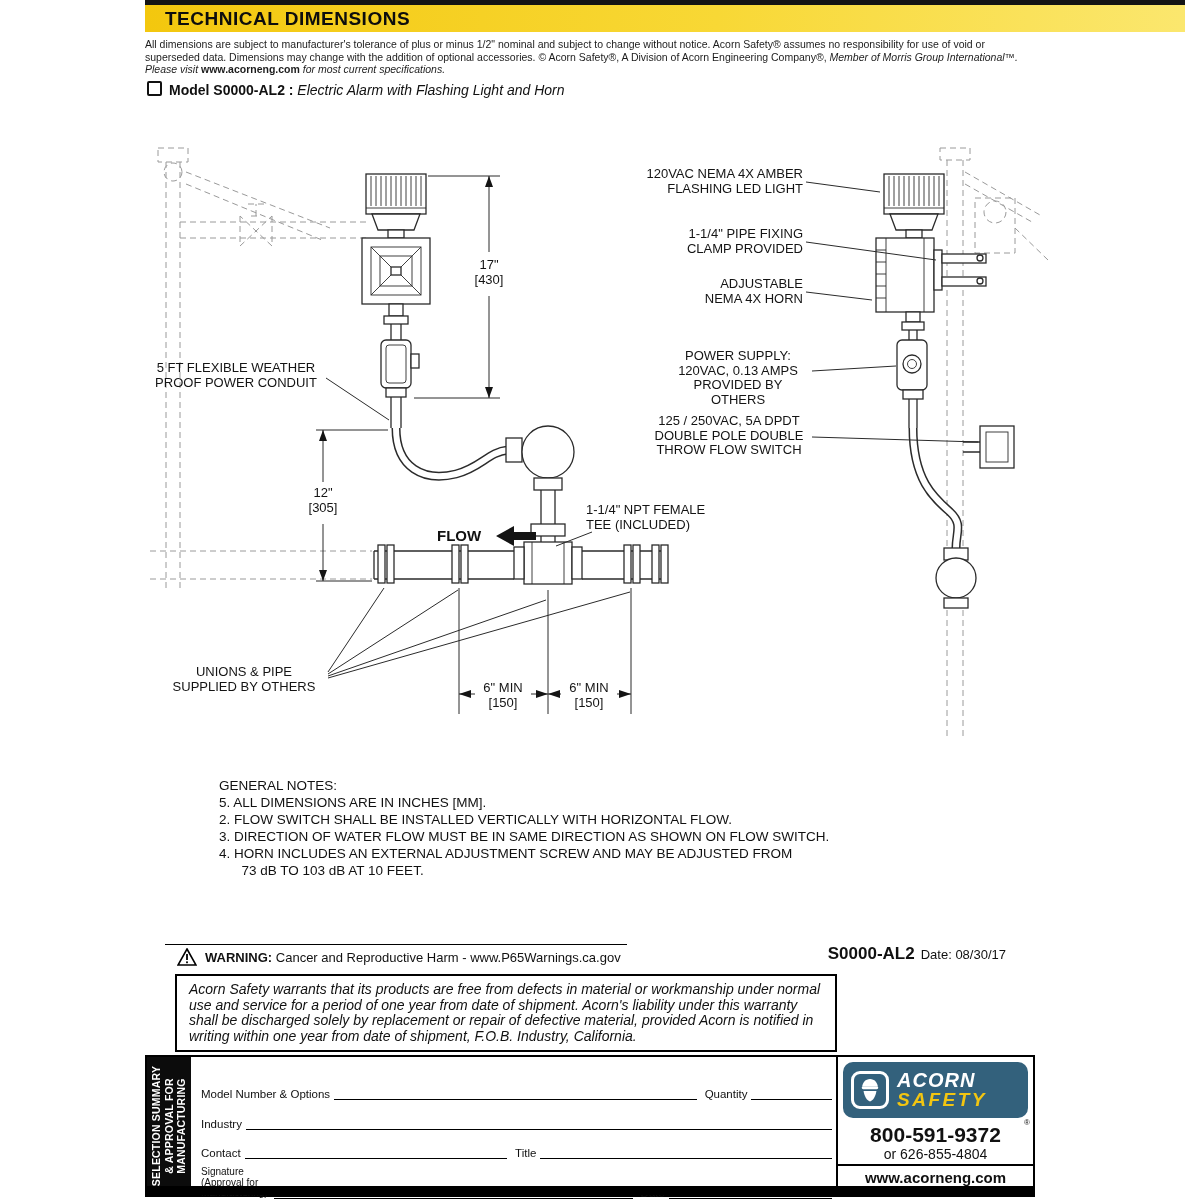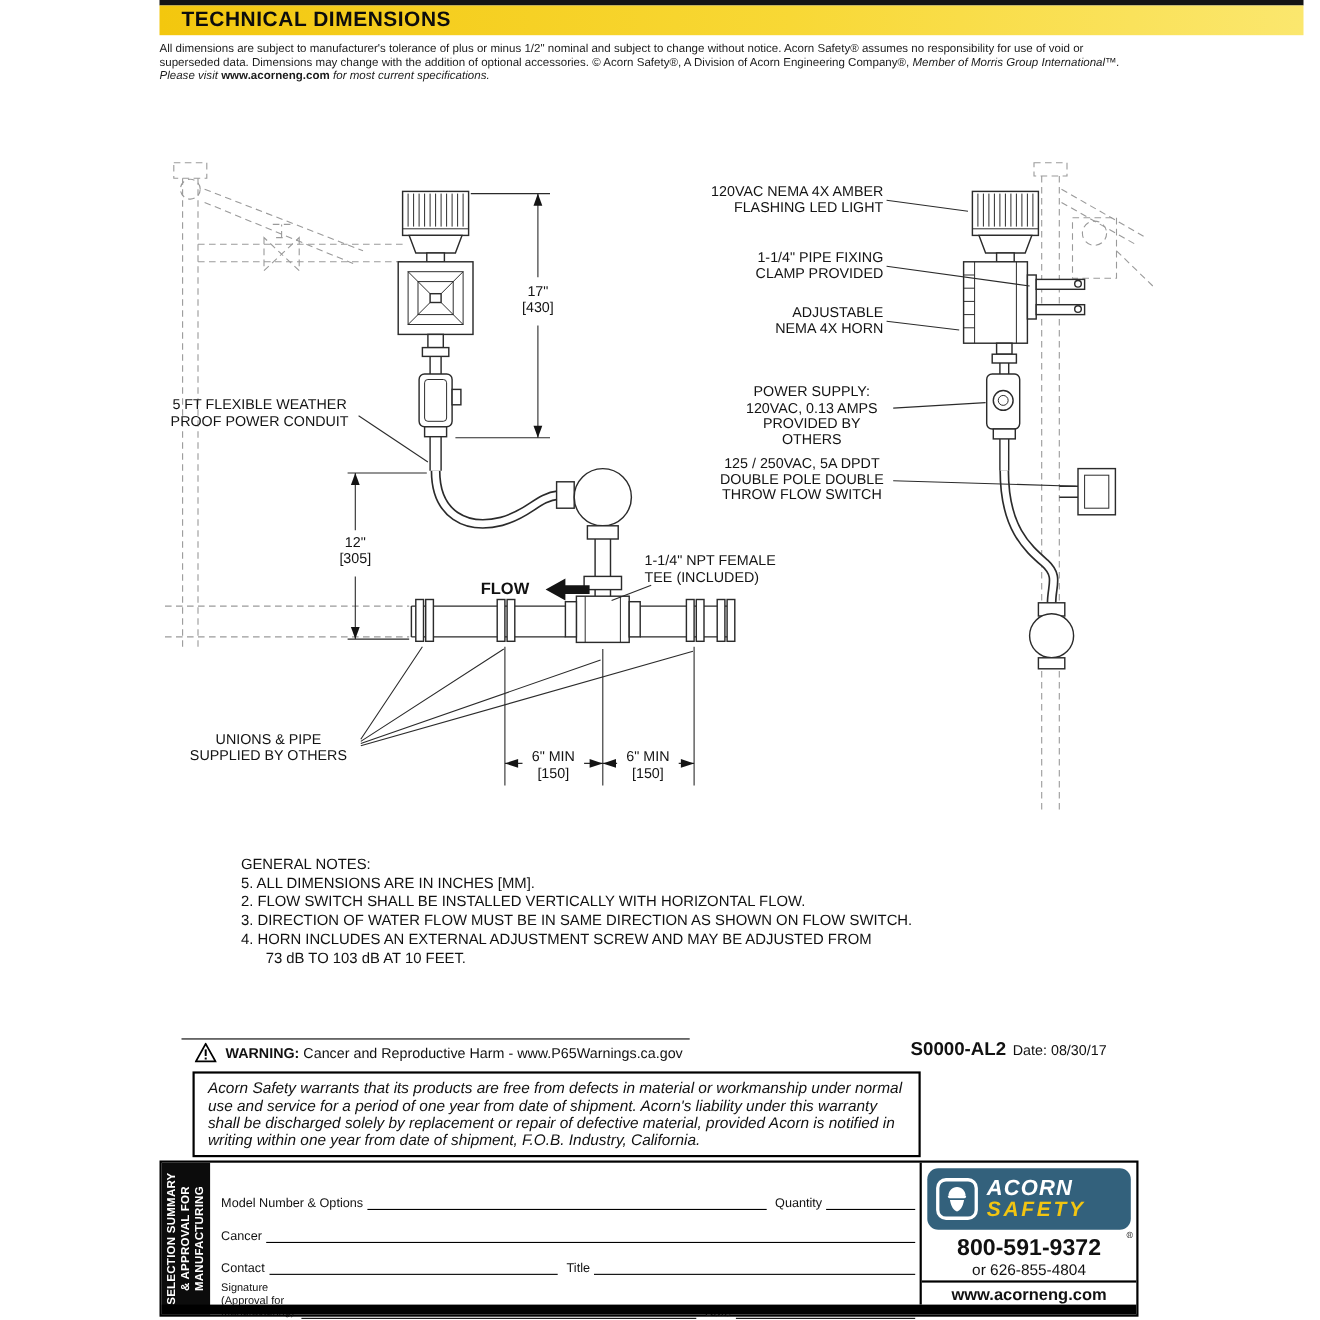--- a/index.html
+++ b/index.html
@@ -109,20 +109,23 @@
 
 <div class="page">
 
   <div class="topbar"></div>
   <div class="band">
     <span class="band-title">TECHNICAL DIMENSIONS</span>
   </div>
 
   <p class="disclaimer"><span>All dimensions are subject to manufacturer's tolerance of plus or minus 1/2" nominal and subject to change without notice. Acorn Safety® assumes no responsibility for use of void or superseded data. Dimensions may change with the addition of optional accessories. © Acorn Safety®, A Division of Acorn Engineering Company®, </span><i>Member of Morris Group International™. Please visit </i><b>www.acorneng.com</b><i> for most current specifications.</i></p>
 
+  <div class="model-line">
+    <span class="cb"></span><b>Model S0000-AL2 :</b><i> Electric Alarm with Flashing Light and Horn</i>
+  </div>
 
   <svg class="drawing" viewBox="0 130 1200 645">
 
     <g>
       <rect class="dash" x="158" y="148" width="30" height="14"></rect>
       <circle class="dash" cx="173" cy="172" r="9"></circle>
       <path class="dash" d="M166,162 V588"></path>
         <path class="dash" d="M180,162 V588"></path>
       <path class="dash" d="M186,172 L330,228"></path>
         <path class="dash" d="M186,184 L322,240"></path>
@@ -331,21 +334,21 @@
     </div>
 
     <div class="form-rows">
       <div class="frow r1">
         <span class="lbl">Model Number &amp; Options</span>
         <span class="line fa"></span>
         <span class="lbl2">Quantity</span>
         <span class="line fb"></span>
       </div>
       <div class="frow r2">
-        <span class="lbl">Cancer</span>
+        <span class="lbl">Industry</span>
         <span class="line fa"></span>
       </div>
       <div class="frow r3">
         <span class="lbl">Contact</span>
         <span class="line fc"></span>
         <span class="lbl2">Title</span>
         <span class="line fd"></span>
       </div>
       <div class="frow r4">
         <span class="sig-label">Signature

